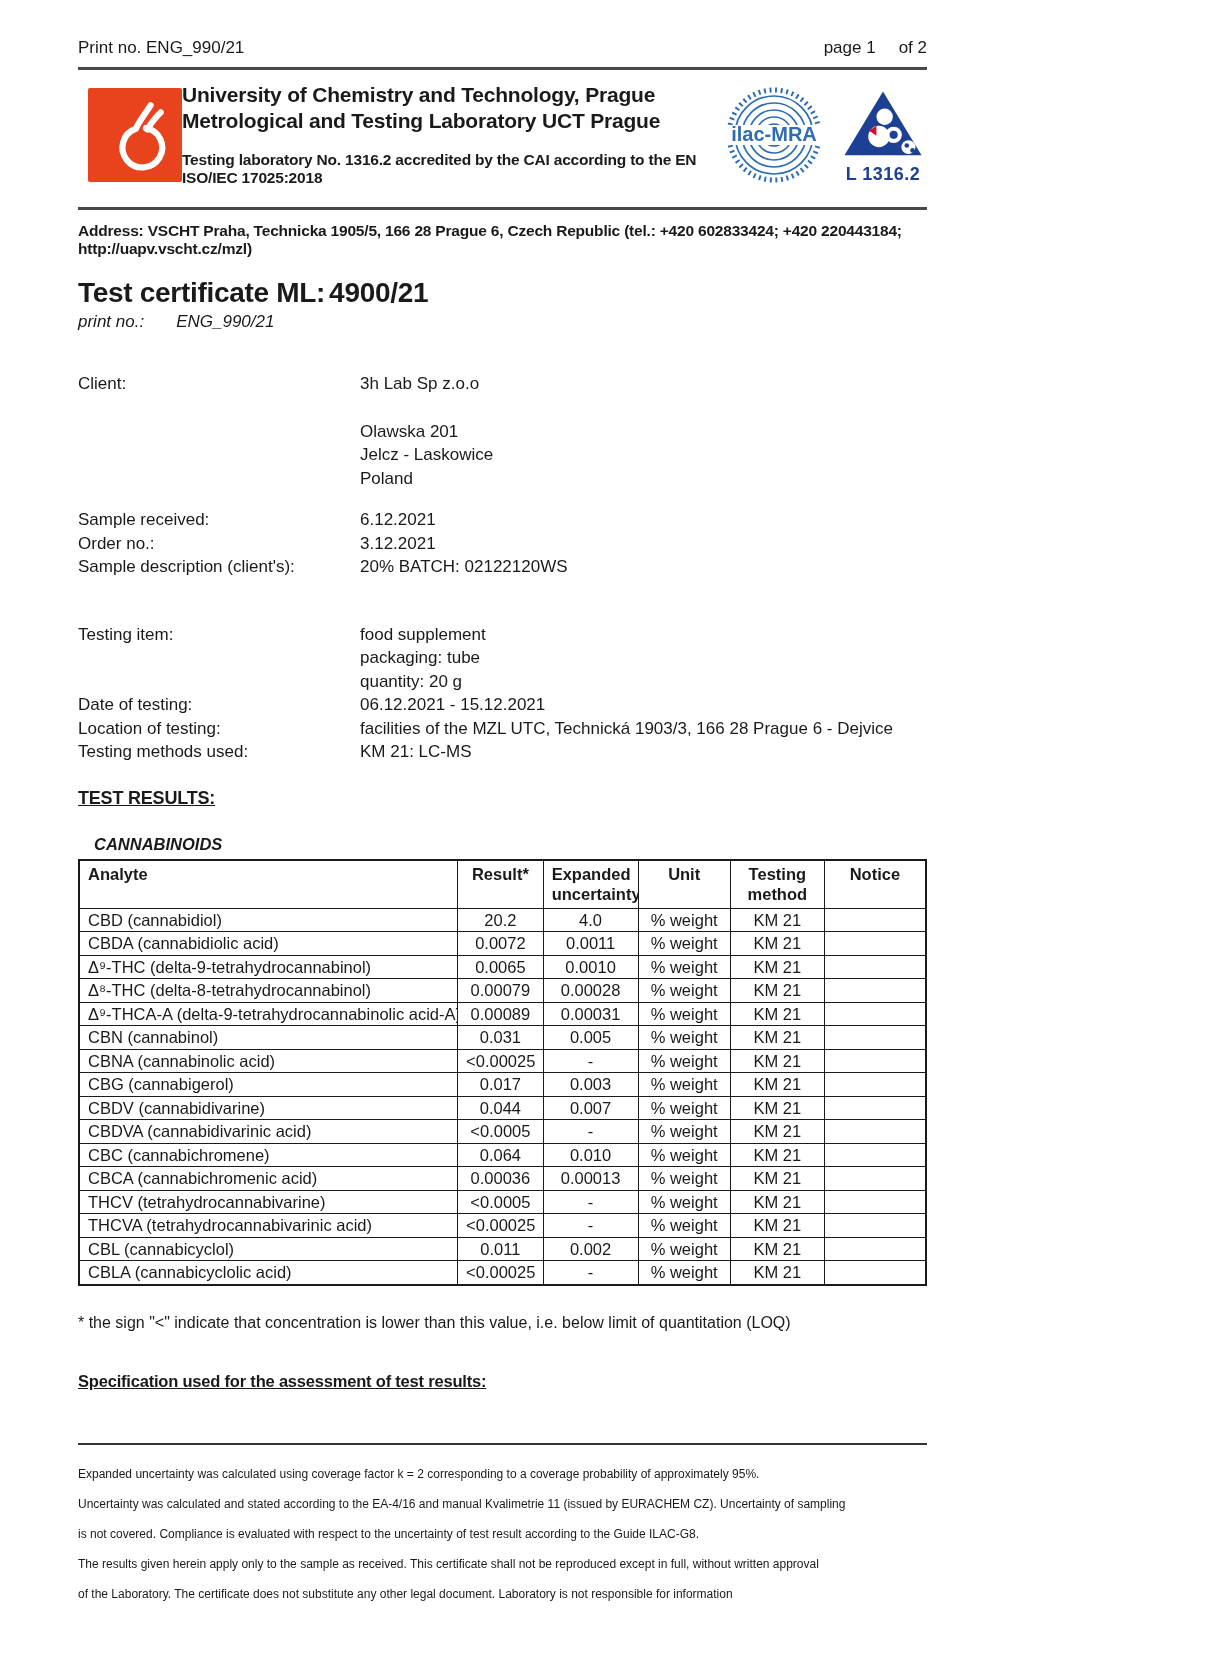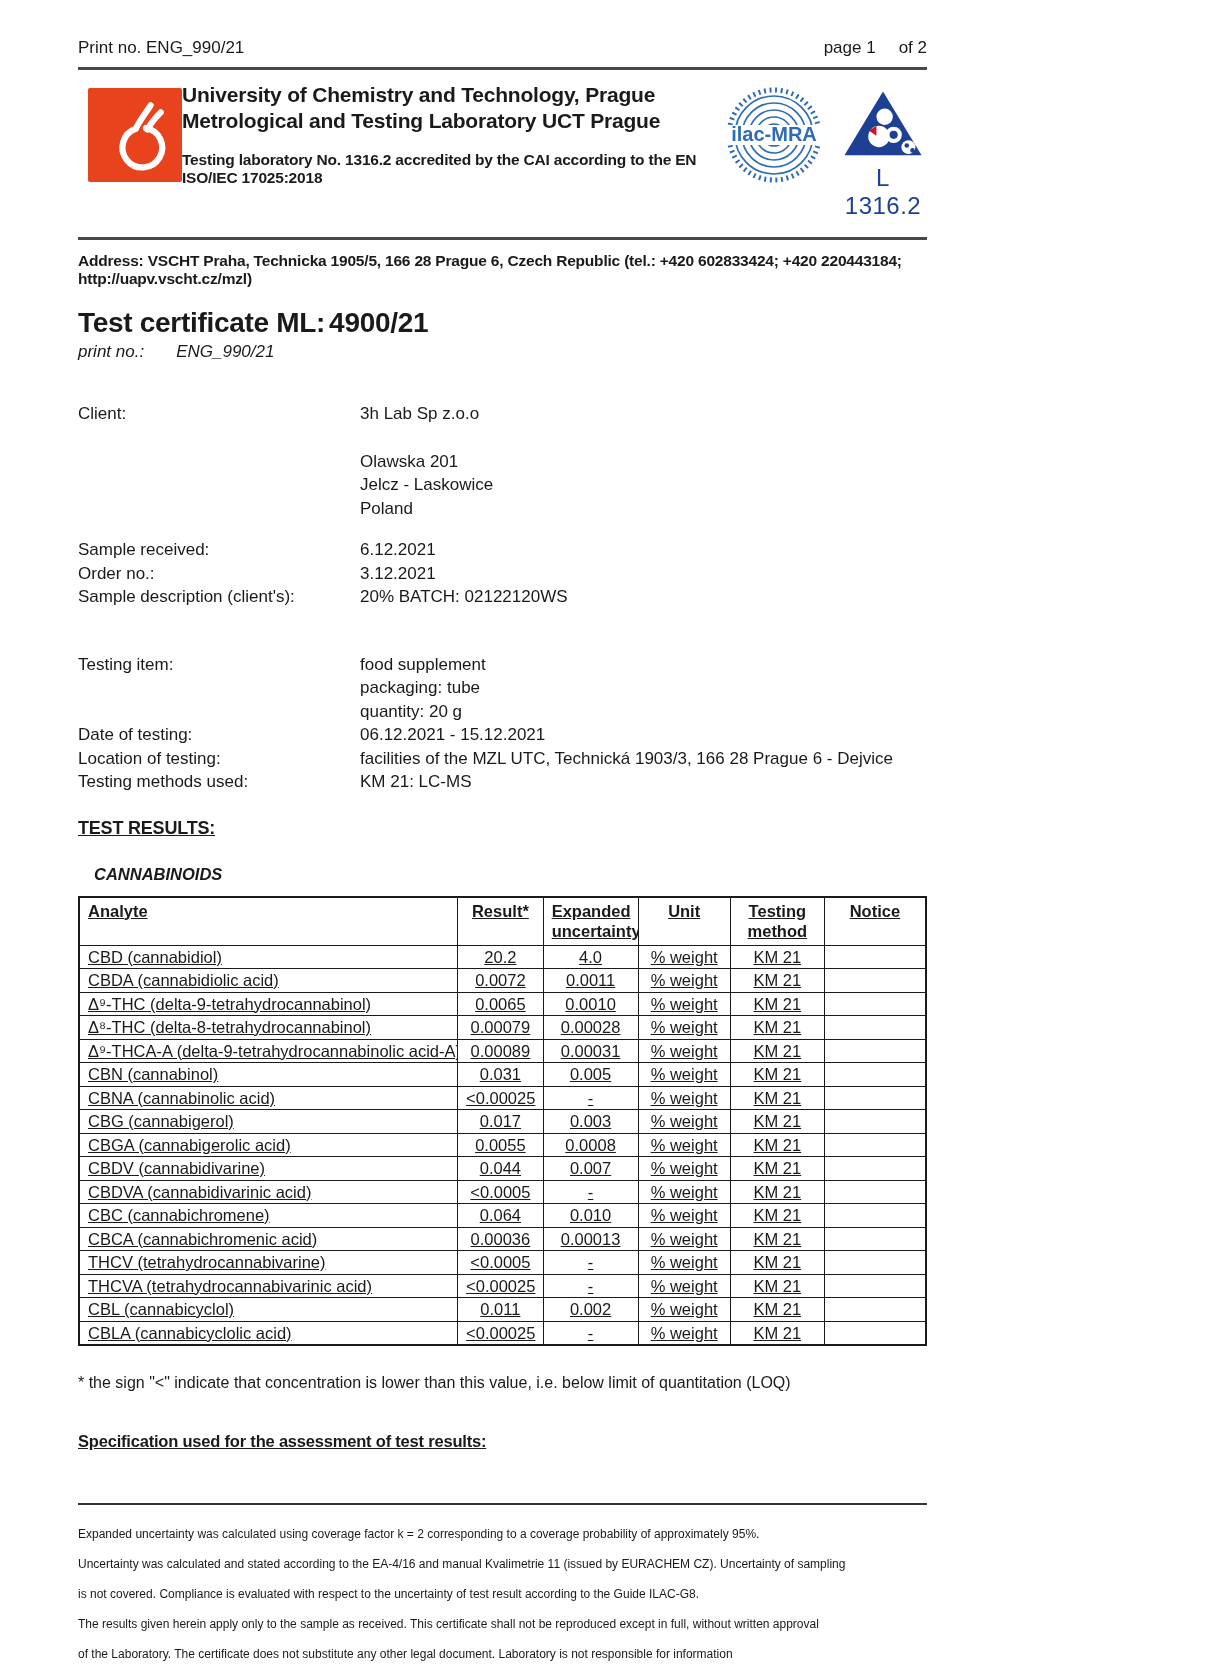--- a/index.html
+++ b/index.html
@@ -20,39 +20,39 @@
   .band{display:flex;align-items:flex-start;padding:12px 0 8px 10px;min-height:108px;}
   .uct-logo{width:94px;height:94px;background:#e8431c;border-radius:2px;flex:0 0 auto;margin-top:6px;display:flex;align-items:center;justify-content:center;}
   .uct-logo svg{width:78px;height:78px;}
   .orgblock{flex:1 1 auto;}
   .orgname{font-weight:bold;font-size:21px;line-height:26px;letter-spacing:-0.2px;}
   .accred{font-weight:bold;font-size:15.5px;margin-top:17px;letter-spacing:-0.2px;}
   .logos{display:flex;align-items:flex-start;gap:15px;flex:0 0 auto;margin-top:2px;}
   .ilac{width:100px;height:102px;}
   .caiblock{width:88px;text-align:center;}
   .cai{width:82px;height:74px;display:block;margin:4px auto 0 auto;}
-  .cailabel{color:#1d3f94;font-weight:normal;font-size:24px;margin-top:2px;letter-spacing:0.5px;}
+  .cailabel{color:#1d3f94;font-weight:bold;font-size:18px;margin-top:2px;letter-spacing:0.5px;}
 
   .addr{font-weight:bold;font-size:15.5px;margin-top:12px;letter-spacing:-0.2px;}
 
   .title{display:flex;gap:4px;font-weight:bold;font-size:28px;margin-top:19px;letter-spacing:-0.3px;}
   .printline{display:flex;gap:32px;font-style:italic;font-size:17px;margin-top:3px;}
 
   
   .info{font-size:17px;margin-top:40px;}
   .irow{display:flex;line-height:23.5px;}
   .ilabel{width:282px;flex:0 0 auto;}
   .ivalue{flex:1 1 auto;}
   .gap24{height:24px;} .gap18{height:18px;} .gap44{height:44px;}
 
   .tr-heading{font-weight:bold;font-size:18px;text-decoration:underline;margin-top:24px;letter-spacing:-0.2px;}
   .group-title{font-weight:bold;font-style:italic;font-size:16.5px;margin-top:26px;margin-left:16px;}
 
   
-  table.results{width:100%;border-collapse:collapse;margin-top:12px;font-size:16.5px;border:2px solid #1a1a1a;table-layout:fixed;text-decoration:underline;}
+  table.results{width:100%;border-collapse:collapse;margin-top:5px;font-size:16.5px;border:2px solid #1a1a1a;table-layout:fixed;}
   table.results th,table.results td{border:1px solid #1a1a1a;padding:1px 8px;line-height:20.5px;overflow:hidden;white-space:nowrap;}
   table.results th{font-weight:bold;text-align:center;vertical-align:top;padding-top:3px;padding-bottom:3px;white-space:normal;}
   table.results th.c0{text-align:left;}
   table.results td.c0{text-align:left;}
   table.results td.c1,table.results td.c2,table.results td.c3,table.results td.c4{text-align:center;}
   col.c0{width:44.7%;} col.c1{width:10.1%;} col.c2{width:11.2%;} col.c3{width:10.9%;} col.c4{width:11.1%;} col.c5{width:12.0%;}
 
   .footnote{font-size:16px;margin-top:28px;}
   .spec-heading{font-weight:bold;font-size:16.5px;text-decoration:underline;margin-top:40px;letter-spacing:-0.2px;}
   .sep{margin-top:52px;}
@@ -262,28 +262,20 @@
         </tr>
         <tr>
           <td class="c0">CBG (cannabigerol)</td>
           <td class="c1">0.017</td>
           <td class="c2">0.003</td>
           <td class="c3">% weight</td>
           <td class="c4">KM 21</td>
           <td class="c5"></td>
         </tr>
         <tr>
-          <td class="c0">CBGA (cannabigerolic acid)</td>
-          <td class="c1">0.0055</td>
-          <td class="c2">0.0008</td>
-          <td class="c3">% weight</td>
-          <td class="c4">KM 21</td>
-          <td class="c5"></td>
-        </tr>
-        <tr>
           <td class="c0">CBDV (cannabidivarine)</td>
           <td class="c1">0.044</td>
           <td class="c2">0.007</td>
           <td class="c3">% weight</td>
           <td class="c4">KM 21</td>
           <td class="c5"></td>
         </tr>
         <tr>
           <td class="c0">CBDVA (cannabidivarinic acid)</td>
           <td class="c1">&lt;0.0005</td>

